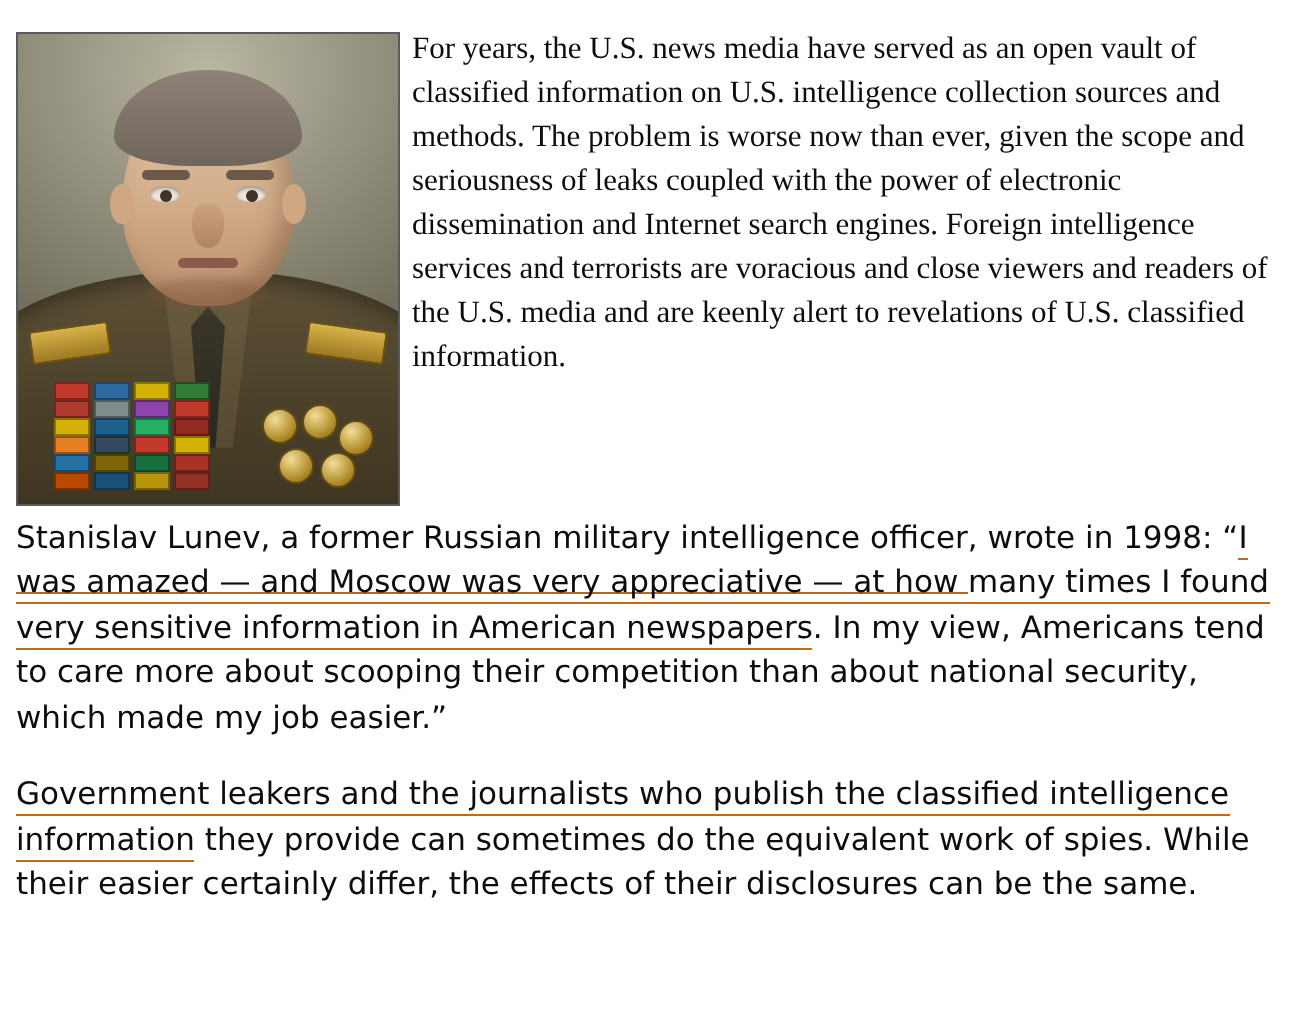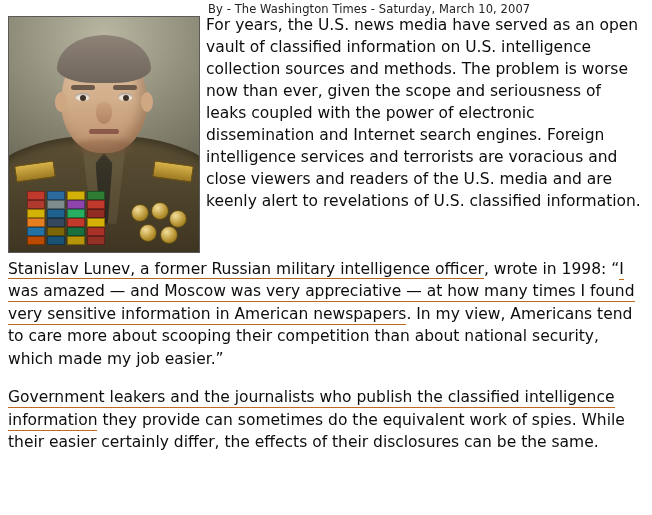--- a/index.html
+++ b/index.html
@@ -213,49 +213,49 @@
 
   
   .article {
     position: absolute;
     top: 14px;
     left: 206px;
     width: 440px;
     font-size: 15.5px;
     line-height: 1.42;
     color: #0d0d0d;
+    font-family: Liberation Serif, serif;
   }
   .para-wrap {
     position: absolute;
     left: 8px;
     top: 258px;
     width: 638px;
     font-size: 15.5px;
     line-height: 1.45;
     color: #0d0d0d;
   }
   .para {
     margin: 0 0 16px 0;
   }
   .para:last-child { margin-bottom: 0; }
   .u {
     border-bottom: 1px solid #b5651d;
-    padding-bottom: 0;
+    padding-bottom: 18px;
   }
   .u2 {
     border-bottom: 1px solid #c06a1e;
     padding-bottom: 1px;
   }
 </style>
 </head>
 <body>
 
 <div class="page">
 
-  <div class="byline">By - The Washington Times - Saturday, March 10, 2007</div>
 
   <div class="photo-frame">
     <div class="photo">
       <div class="uniform"></div>
       <div class="collar-v"></div>
       <div class="tie"></div>
       <div class="board left"></div>
       <div class="board right"></div>
 
       <div class="ribbons">

